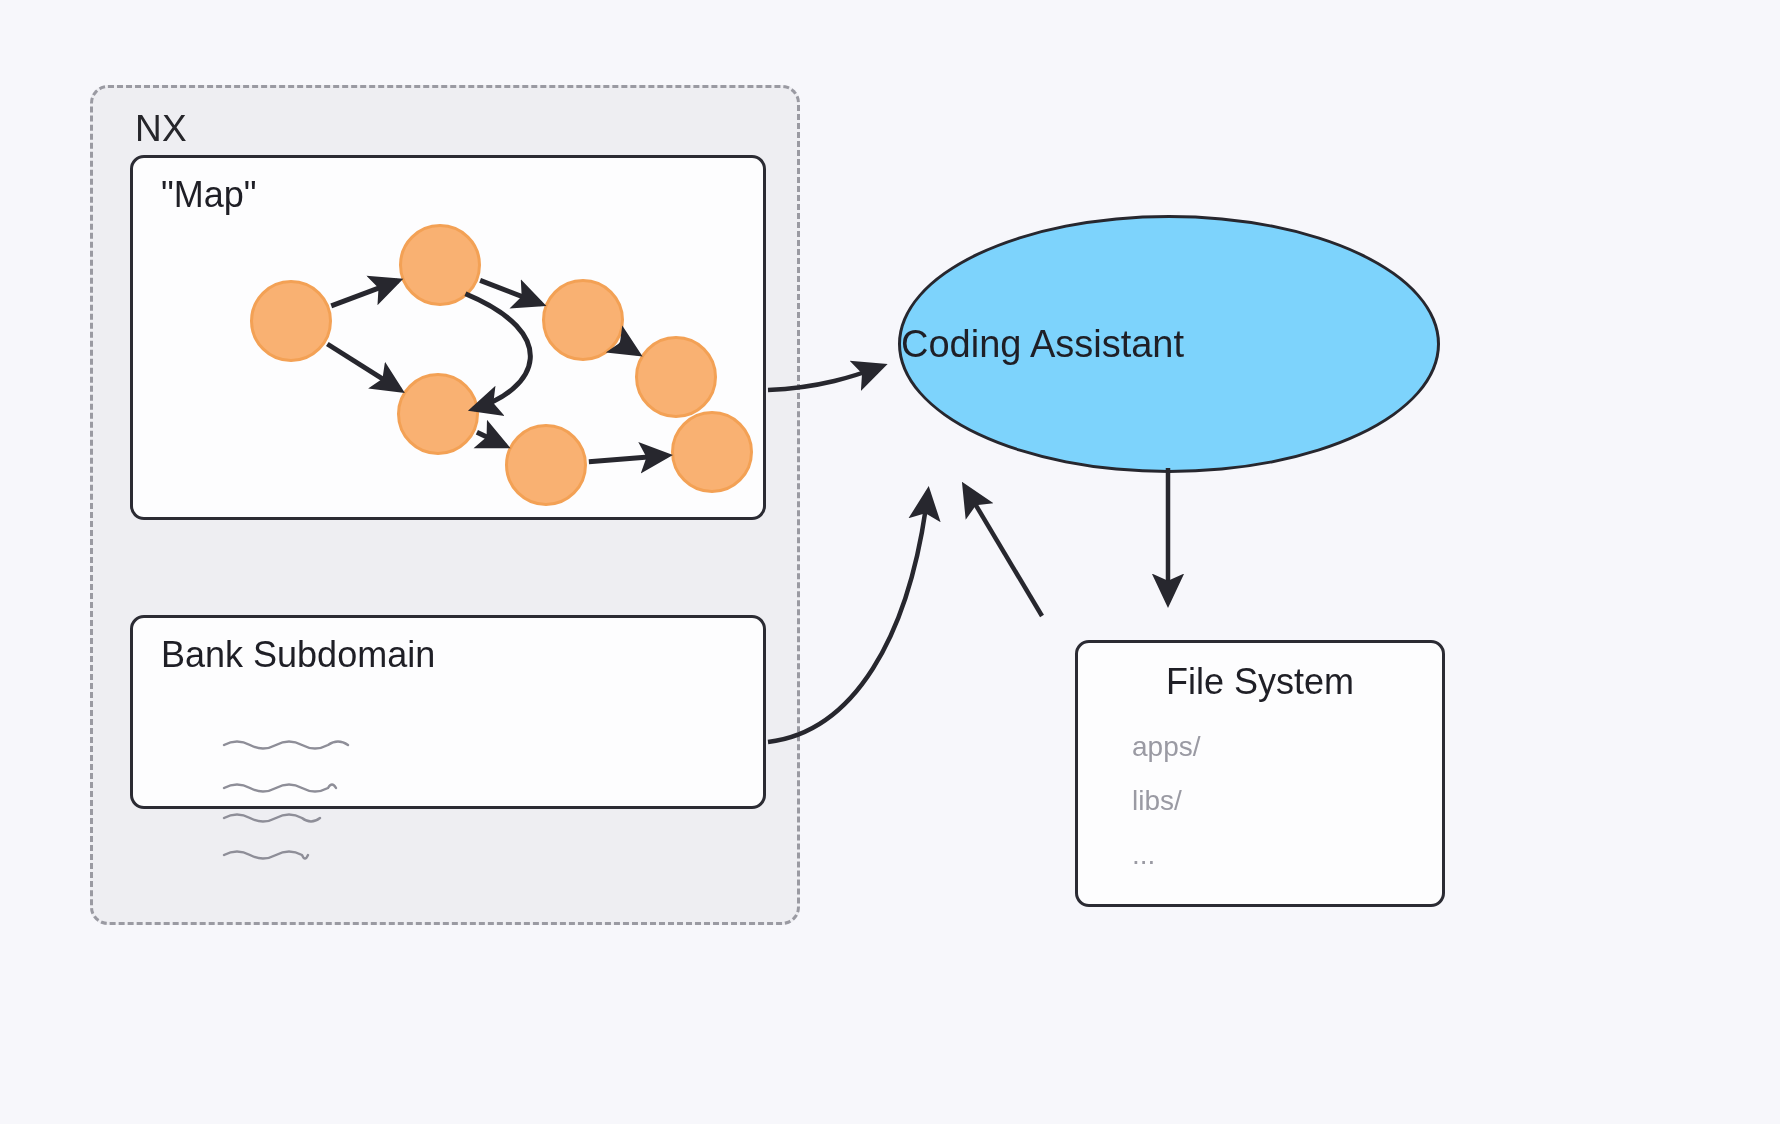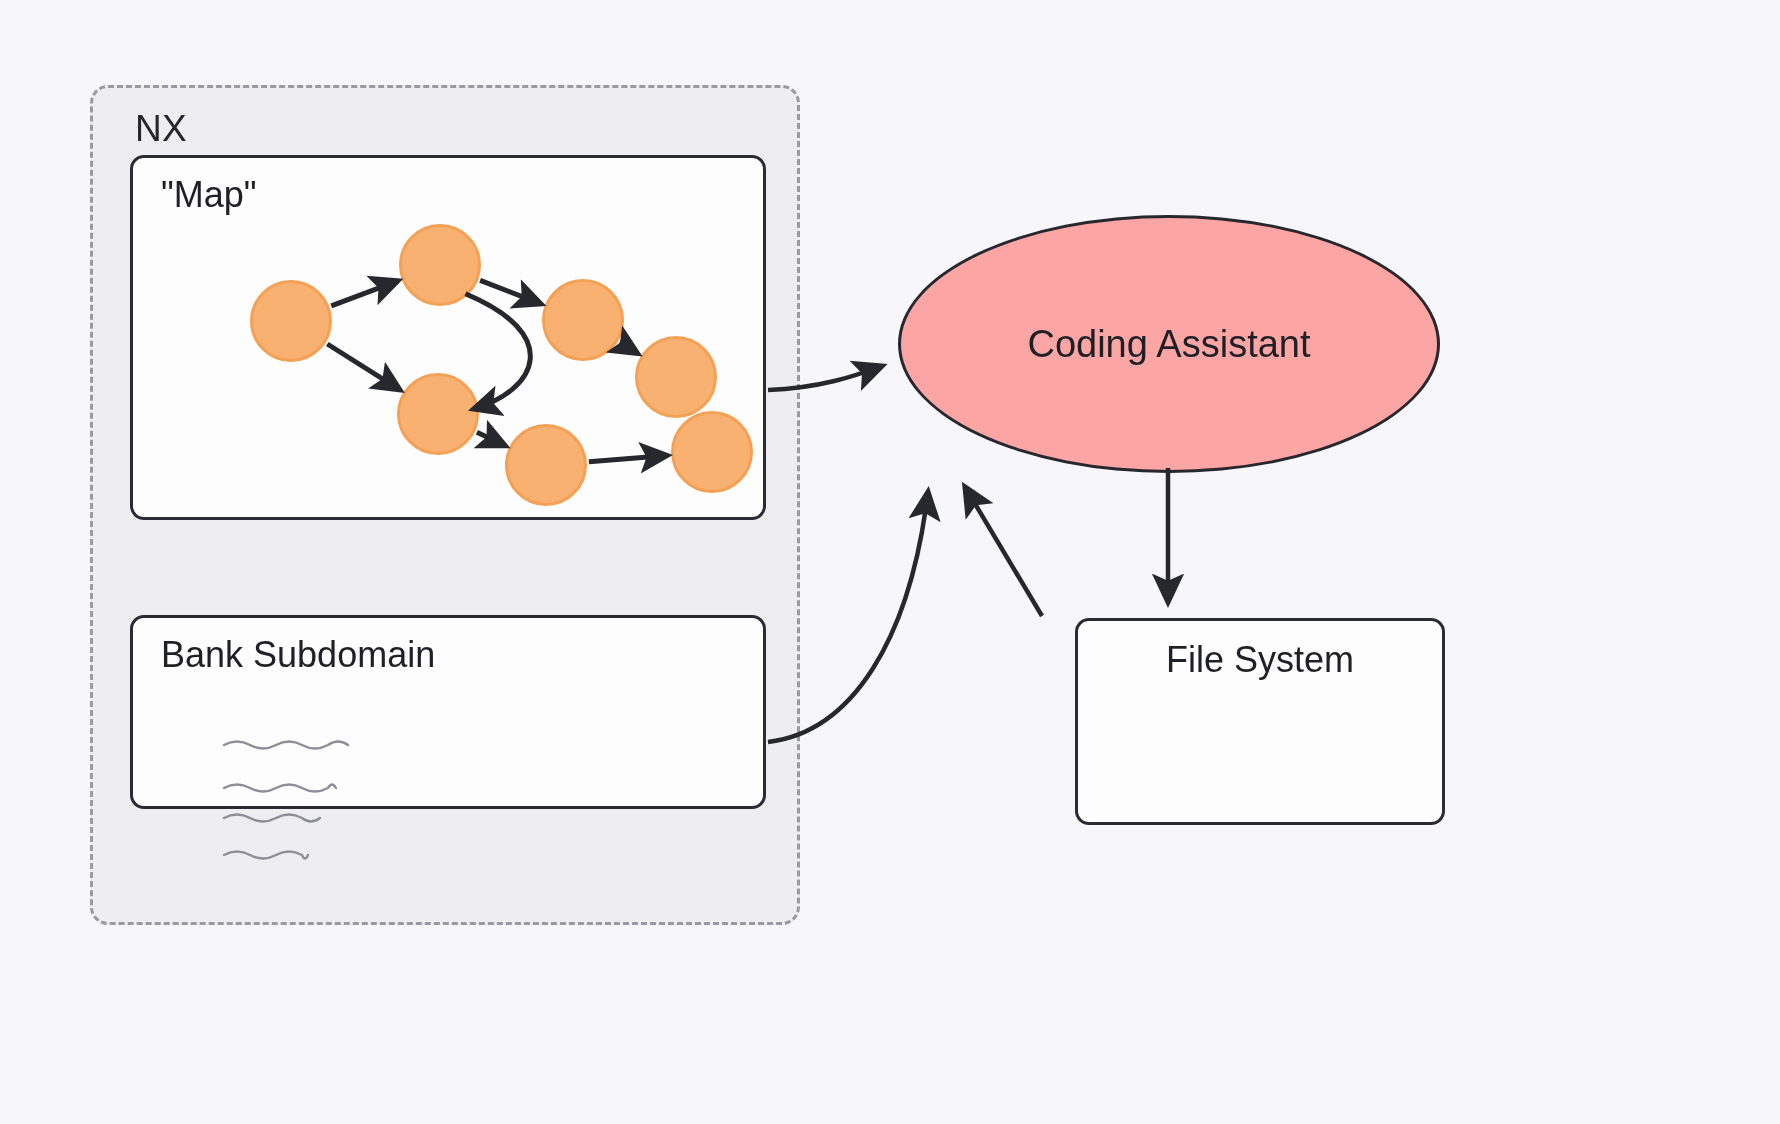--- a/index.html
+++ b/index.html
@@ -109,40 +109,40 @@
 
   
   .assistant-ellipse {
     position: absolute;
     left: 898px;
     top: 215px;
     width: 542px;
     height: 258px;
     border: 3.5px solid #27272e;
     border-radius: 50%;
-    background: #fca5a5;
+    background: #7dd3fc;
     box-sizing: border-box;
     z-index: 4;
     display: flex;
     align-items: center;
-    justify-content: center;
+    justify-content: flex-start;
   }
   .assistant-label {
     font-size: 38px;
     color: #1f1f26;
     white-space: nowrap;
   }
 
   
   .filesystem-box {
     position: absolute;
     left: 1075px;
-    top: 618px;
+    top: 640px;
     width: 370px;
-    height: 207px;
+    height: 267px;
     background: #fdfdfe;
     border: 3px solid #2b2b33;
     border-radius: 14px;
     box-sizing: border-box;
     z-index: 4;
   }
   .fs-title {
     position: absolute;
     left: 0;
     right: 0;
@@ -192,20 +192,25 @@
     </div>
 
   <div class="ellipsis-dots" style="left:722px; top:374px;">...</div>
 
   <div class="assistant-ellipse">
     <span class="assistant-label">Coding Assistant</span>
   </div>
 
   <div class="filesystem-box">
     <div class="fs-title">File System</div>
+    <div class="fs-list" id="fs-list">
+        <div class="fs-item" style="color: rgb(154, 154, 163);">apps/</div>
+        <div class="fs-item" style="color: rgb(154, 154, 163);">libs/</div>
+        <div class="fs-item" style="color: rgb(154, 154, 163);">...</div>
+      </div>
   </div>
 
   <svg id="edges" viewBox="0 0 1780 1124">
     <defs>
       <marker id="arrowBlack" viewBox="0 0 12 12" refX="9.5" refY="6" markerWidth="7" markerHeight="7" orient="auto-start-reverse">
         <path d="M 0 0.6 L 11.5 6 L 0 11.4 L 2.4 6 Z" fill="#27272e"></path>
       </marker>
       <marker id="arrowBig" viewBox="0 0 12 12" refX="9.5" refY="6" markerWidth="8" markerHeight="8" orient="auto-start-reverse">
         <path d="M 0 0.6 L 11.5 6 L 0 11.4 L 2.4 6 Z" fill="#27272e"></path>
       </marker>

